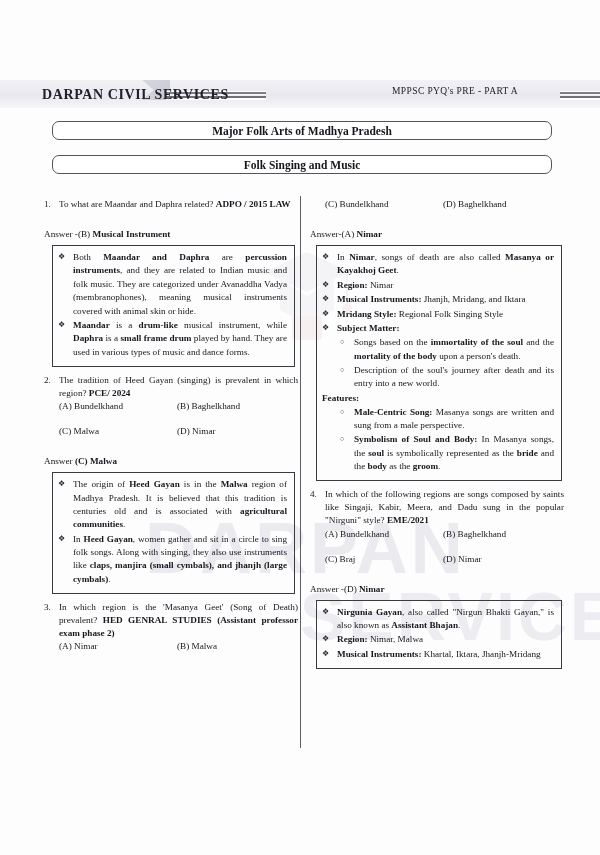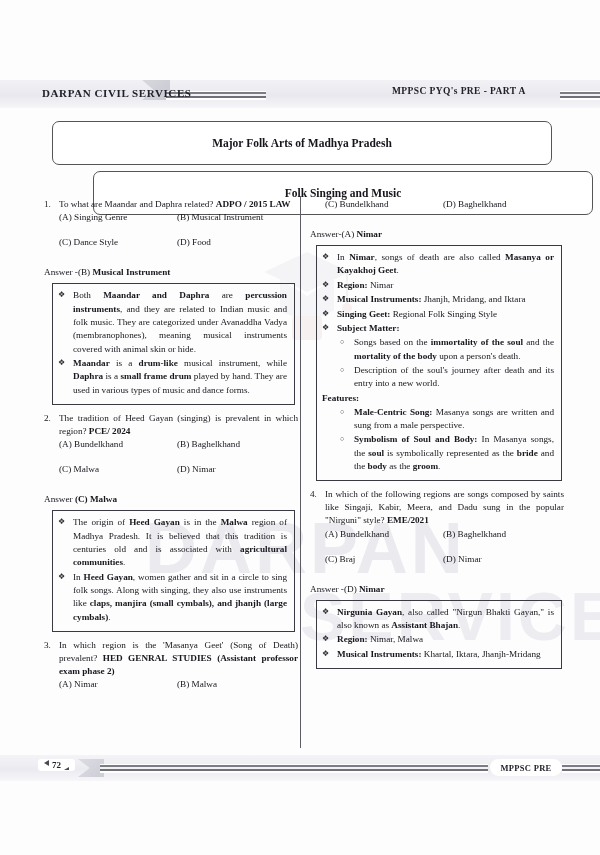--- a/index.html
+++ b/index.html
@@ -53,27 +53,27 @@
     z-index: 2;
   }
   .hdr-band {
     position: absolute; left: 0; top: 0;
     width: 600px; height: 28px;
     background: linear-gradient(180deg,#f2f2f6 0%, #e8e8ee 55%, #f6f6f9 100%);
   }
   .hdr-left-txt {
     position: absolute; left: 42px; top: 7px;
     font-family: "Liberation Serif", serif;
-    font-weight: bold; font-size: 11px;
+    font-weight: bold; font-size: 14px;
     letter-spacing: .6px; color: #21212b;
   }
   .hdr-right-txt {
     position: absolute; left: 392px; top: 6px;
     font-family: "Liberation Serif", serif;
-    font-weight: bold; font-size: 9.5px;
+    font-weight: normal; font-size: 9.5px;
     letter-spacing: .4px; color: #21212b;
   }
   .hdr-arrow {
     position: absolute; left: 142px; top: 0px;
     width: 28px; height: 20px;
     background: linear-gradient(135deg,#d7d7de 0%, #c9c9d2 100%);
     clip-path: polygon(0 0, 100% 0, 100% 100%, 0 100%, 42% 50%);
   }
   .hdr-rail {
     position: absolute; height: 9px;
@@ -83,29 +83,29 @@
         #7c7c86 1px 3px,
         #f2f2f5 3px 5px,
         #6f6f79 5px 7px,
         #ffffff 7px 9px);
   }
   .rail-a { left: 166px; top: 11px; width: 100px; }
   .rail-b { left: 560px; top: 11px; width: 40px; }
   
   .title-box {
     position: absolute;
-    left: 52px; width: 500px; height: 44px;
+    left: 52px; width: 500px; height: 19px;
     border: 1.4px solid #555; border-radius: 7px;
     background: #fff;
     display: flex; align-items: center; justify-content: center;
     font-weight: bold; font-size: 11.5px; color: #15151c;
     z-index: 3;
   }
   #titleMain { top: 121px; }
-  #titleSub  { top: 171px; margin-left: 41px; }
+  #titleSub  { top: 155px; }
   
   .col {
     position: absolute;
     top: 198px;
     width: 254px;
     font-size: 9.2px;
     line-height: 1.42;
     color: #17171e;
     z-index: 3;
   }
@@ -274,26 +274,20 @@
   <div class="title-box" id="titleSub">Folk Singing and Music</div>
 
   <div class="col-divider"></div>
 
   <div class="col" id="colLeft">
       <div class="q">
         <div class="q-line">
           <span class="q-num">1.</span>
           <span class="q-body">To what are Maandar and Daphra related? <b>ADPO / 2015 LAW</b></span>
         </div>
-        <div class="opts">
-          <div class="opt">(A) Singing Genre</div>
-          <div class="opt">(B) Musical Instrument</div>
-          <div class="opt">(C) Dance Style</div>
-          <div class="opt">(D) Food</div>
-        </div>
         <div class="ans">Answer -(B) <b>Musical Instrument</b></div>
       </div>
       <div class="expl">
         <div class="bul">
           <span class="bul-mark">❖</span>
           <span class="bul-txt">Both <b>Maandar and Daphra</b> are <b>percussion instruments</b>, and they are related to Indian music and folk music. They are categorized under Avanaddha Vadya (membranophones), meaning musical instruments covered with animal skin or hide.</span>
         </div>
         <div class="bul">
           <span class="bul-mark">❖</span>
           <span class="bul-txt"><b>Maandar</b> is a <b>drum-like</b> musical instrument, while <b>Daphra</b> is a <b>small frame drum</b> played by hand. They are used in various types of music and dance forms.</span>
@@ -349,21 +343,21 @@
         <div class="bul">
           <span class="bul-mark">❖</span>
           <span class="bul-txt"><b>Region:</b> Nimar</span>
         </div>
         <div class="bul">
           <span class="bul-mark">❖</span>
           <span class="bul-txt"><b>Musical Instruments:</b> Jhanjh, Mridang, and Iktara</span>
         </div>
         <div class="bul">
           <span class="bul-mark">❖</span>
-          <span class="bul-txt"><b>Singing Geet:</b> Regional Folk Singing Style</span>
+          <span class="bul-txt"><b>Mridang Style:</b> Regional Folk Singing Style</span>
         </div>
         <div class="bul">
           <span class="bul-mark">❖</span>
           <span class="bul-txt"><b>Subject Matter:</b></span>
         </div>
         <div class="sub-bul">
           <span class="sub-mark">○</span>
           <span class="bul-txt">Songs based on the <b>immortality of the soul</b> and the <b>mortality of the body</b> upon a person's death.</span>
         </div>
         <div class="sub-bul">
@@ -402,26 +396,14 @@
           <span class="bul-mark">❖</span>
           <span class="bul-txt"><b>Region:</b> Nimar, Malwa</span>
         </div>
         <div class="bul">
           <span class="bul-mark">❖</span>
           <span class="bul-txt"><b>Musical Instruments:</b> Khartal, Iktara, Jhanjh-Mridang</span>
         </div>
       </div>
     </div>
 
-  <div class="ftr">
-    <div class="ftr-band"></div>
-    <div class="ftr-pagewrap">
-      <span class="tri-l"></span>
-      <span class="ftr-page">72</span>
-      <span class="tri-r"></span>
-    </div>
-    <div class="ftr-arrow"></div>
-    <div class="ftr-rail frail-a"></div>
-    <div class="ftr-rail frail-b"></div>
-    <div class="ftr-pill">MPPSC PRE</div>
-  </div>
 
 </div>
 
 </body></html>

